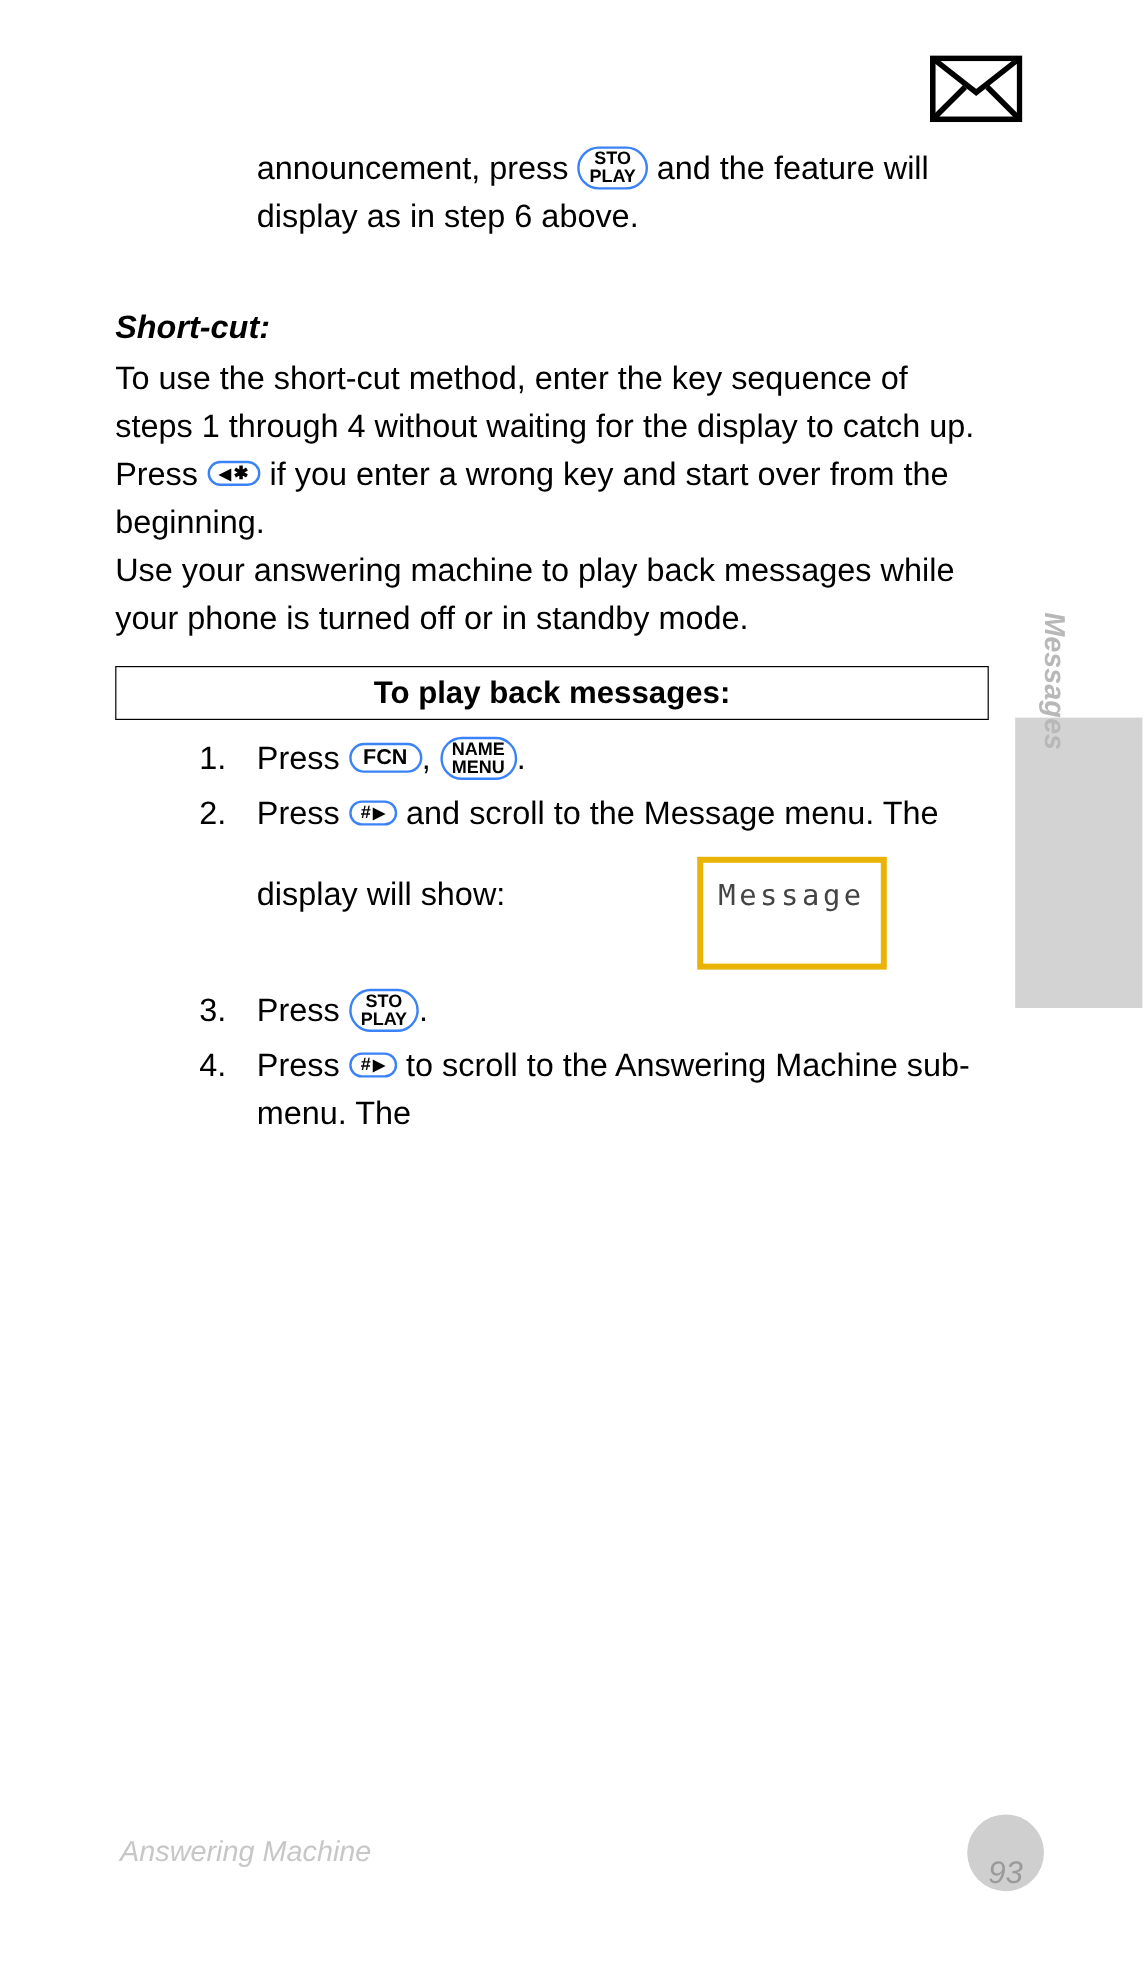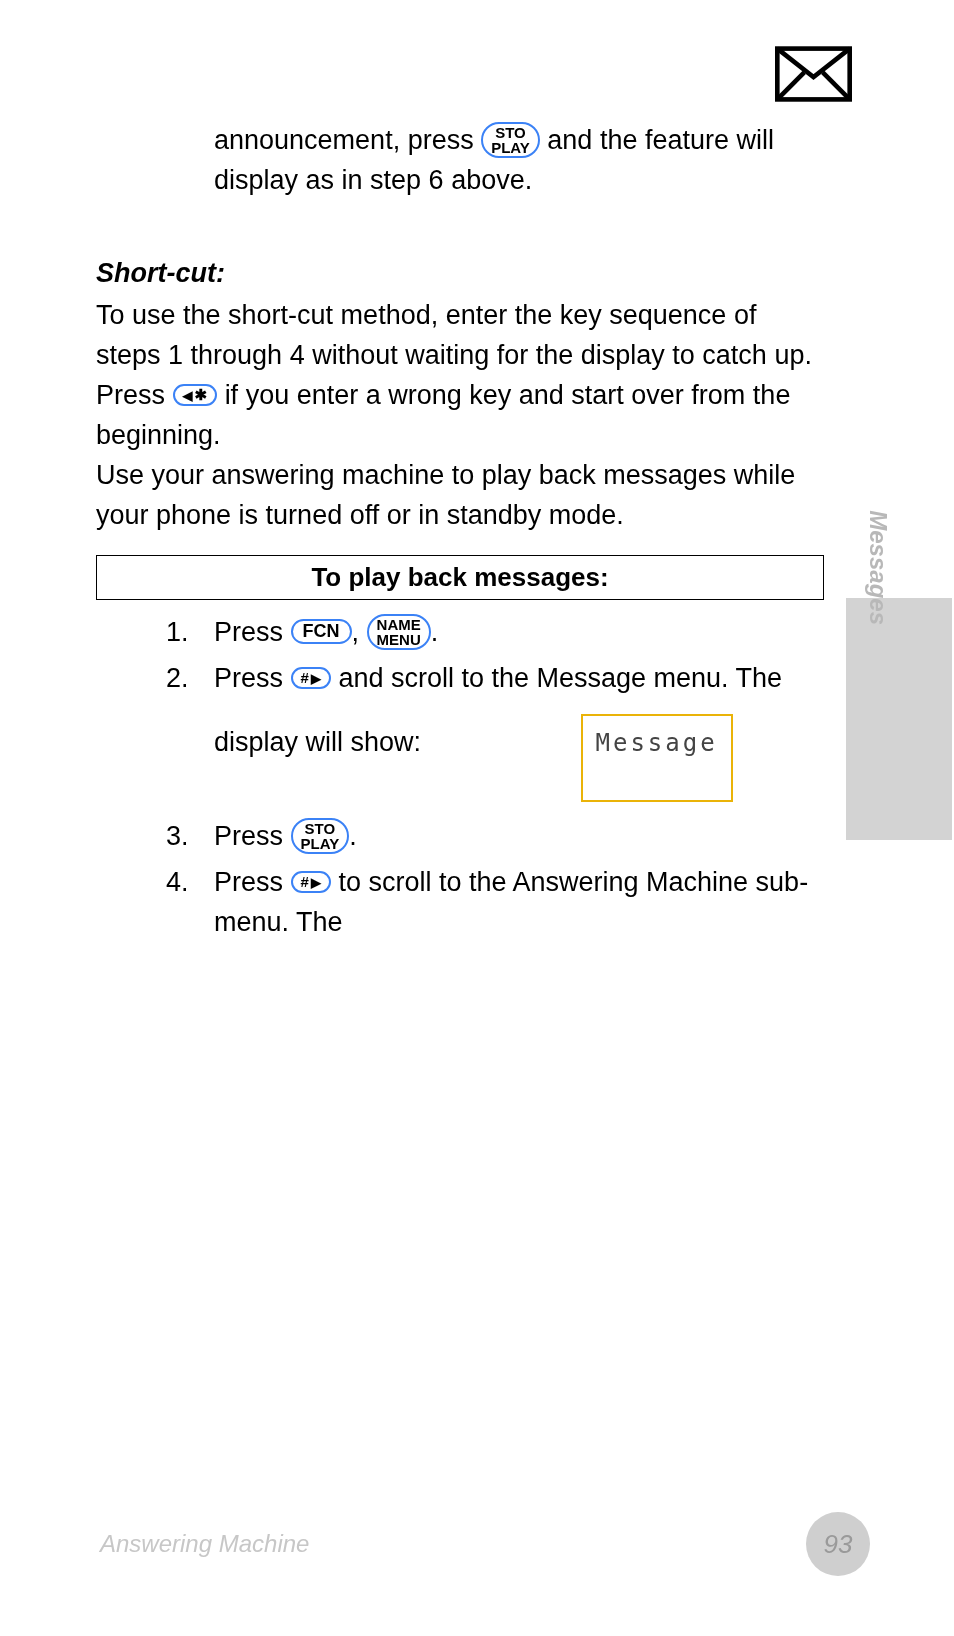--- a/index.html
+++ b/index.html
@@ -30,27 +30,27 @@
   ol.steps > li::before { counter-increment: step; content: counter(step) "."; position:absolute; left:0; top:0; }
 
   
   .key { display:inline-flex; flex-direction:column; align-items:center; justify-content:center; vertical-align:middle; border:2px solid #3b82f6; border-radius:24px; padding:1px 10px; font-size:15px; line-height:15px; font-weight:bold; font-family: Helvetica, Arial, sans-serif; position:relative; top:-2px; }
   .key.small { padding:1px 8px; }
   .key .row { display:block; text-align:center; }
   .key.single { font-size:18px; padding:3px 10px; }
   .key .arrow-left { font-size:13px; margin-right:2px; }
   .key .arrow-right { font-size:13px; margin-left:2px; }
 
-  .lcd-box { border:2px solid #eab308; display:inline-block; width:148px; height:78px; margin:16px 0 8px 152px; text-align:center; padding-top:6px; box-sizing:content-box; }
+  .lcd-box { border:5px solid #eab308; display:inline-block; width:148px; height:78px; margin:16px 0 8px 152px; text-align:center; padding-top:6px; box-sizing:content-box; }
   .lcd-text { font-family: monospace; font-size:24px; letter-spacing:3px; color:#444; }
 
   
   .tab { position:absolute; right:0; top:598px; width:106px; height:242px; background:#d3d3d3; }
   .tab-text { position:absolute; right:60px; top:625px; transform:rotate(90deg); transform-origin: right top; font-size:24px; font-style:italic; font-weight:bold; color:#b8b8b8; white-space:nowrap; }
-  .pagenum { position:absolute; right:82px; bottom:60px; width:64px; height:64px; border-radius:50%; background:#cfcfcf; color:#9a9a9a; font-size:26px; display:flex; align-items:center; justify-content:center; font-style:italic; }
+  .pagenum { position:absolute; right:82px; bottom:60px; width:64px; height:64px; border-radius:50%; background:#cfcfcf; color:#9a9a9a; font-size:26px; display:flex; align-items:flex-end; justify-content:center; font-style:italic; }
   .footer-text { position:absolute; left:100px; bottom:78px; font-size:24px; font-style:italic; color:#c7c7c7; }
 
   .num-list-wrap { margin-top:7px; }
 </style>
 </head>
 <body>
 
 <div class="page">
 
   <div class="mail-icon">

